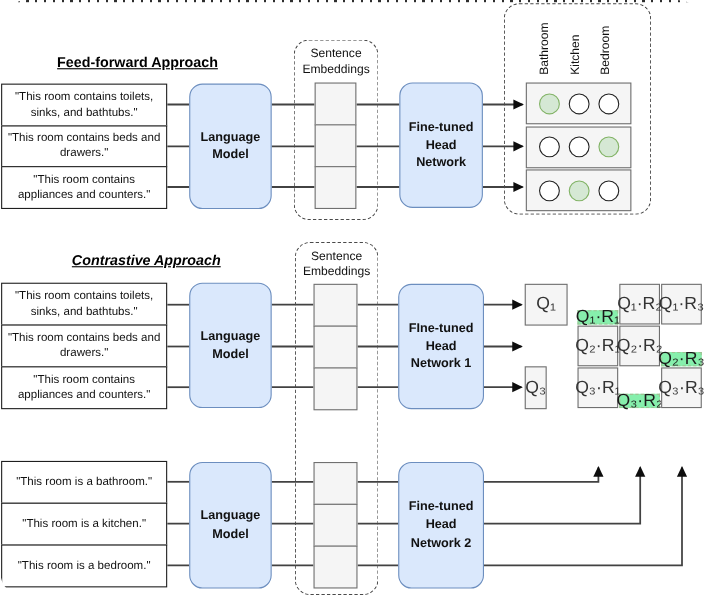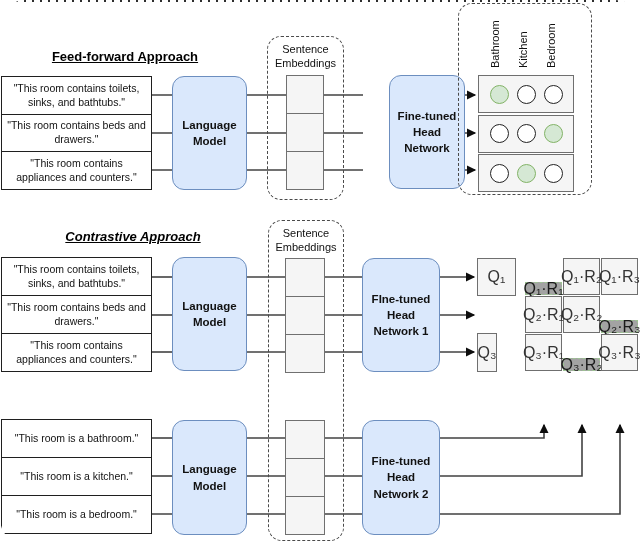--- a/index.html
+++ b/index.html
@@ -9,21 +9,21 @@
   .section-title{font-weight:bold;font-size:13px;text-decoration:underline;text-align:center;color:#000;}
   .input-box{background:#fff;border:1px solid #1f1f1f;display:flex;align-items:center;justify-content:center;
              text-align:center;font-size:10.5px;line-height:1.3;padding:1px 5px;color:#111;}
   .blue-box{background:#dae8fc;border:1px solid #6c8ebf;border-radius:12px;display:flex;align-items:center;
             justify-content:center;text-align:center;font-weight:bold;font-size:11.5px;line-height:1.4;color:#111;padding:2px 6px;}
   .dashed-box{border:1.4px dashed #4a4a4a;border-radius:14px;background:transparent;}
   .emb-label{font-size:11px;text-align:center;color:#111;line-height:1.3;}
   .emb-box{background:#f5f5f5;border:1px solid #707070;}
   .cell{background:#f5f5f5;border:1px solid #6f6f6f;display:flex;align-items:center;justify-content:center;
         font-size:16px;color:#333;}
-  .cell.on{background:#a3a3a3;border:1px dashed #9dc293;color:#1a1a1a;margin-top:24px;}
+  .cell.on{background:#86efac;border:1px dashed #9dc293;color:#1a1a1a;margin-top:24px;}
   .grid3{display:grid;grid-template-columns:repeat(3,37px);grid-auto-rows:37px;gap:1px;}
   .row-box{background:#f5f5f5;border:1px solid #6f6f6f;display:flex;align-items:center;justify-content:center;gap:8px;}
   .circle{width:19px;height:19px;border-radius:50%;border:1.6px solid #222;background:#fff;box-sizing:border-box;}
   .circle.on{background:#d5e8d4;border-color:#82b366;}
   .vlabel{font-size:11px;color:#111;transform:rotate(-90deg);text-align:left;white-space:nowrap;}
   .divider{height:2px;background:repeating-linear-gradient(90deg,#2e2e2e 0 2px,transparent 2px 8px);}
   svg.connectors{position:absolute;left:0;top:0;pointer-events:none;}
   svg .wire{stroke:#424242;stroke-width:1.6;fill:none;}
 </style>
 </head>
@@ -87,21 +87,21 @@
   <div class="abs input-box" style="left:1px;top:151px;width:151px;height:39px;">"This room contains appliances and counters."</div>
 
   <div class="abs blue-box" style="left:172px;top:76px;width:75px;height:114px;">Language Model</div>
 
   <div class="abs dashed-box" style="left:267px;top:36px;width:77px;height:164px;"></div>
   <div class="abs emb-label" style="left:267px;top:42px;width:77px;">Sentence Embeddings</div>
   <div class="abs emb-box" style="left:286px;top:75px;width:38px;height:39px;"></div>
   <div class="abs emb-box" style="left:286px;top:113px;width:38px;height:39px;"></div>
   <div class="abs emb-box" style="left:286px;top:151px;width:38px;height:39px;"></div>
 
-  <div class="abs blue-box" style="left:363px;top:75px;width:76px;height:114px;margin-left:26px;">Fine-tuned Head Network</div>
+  <div class="abs blue-box" style="left:363px;top:75px;width:76px;height:114px;">Fine-tuned Head Network</div>
 
   <div class="abs dashed-box" style="left:458px;top:3px;width:134px;height:192px;"></div>
   <div class="abs vlabel" style="left:466px;top:31px;width:60px;height:14px;">Bathroom</div>
   <div class="abs vlabel" style="left:494px;top:31px;width:60px;height:14px;">Kitchen</div>
   <div class="abs vlabel" style="left:522px;top:31px;width:60px;height:14px;">Bedroom</div>
 
   <div class="abs row-box" style="left:478px;top:75px;width:96px;height:38px;">
     <div class="circle on"></div>
     <div class="circle"></div>
     <div class="circle"></div>

